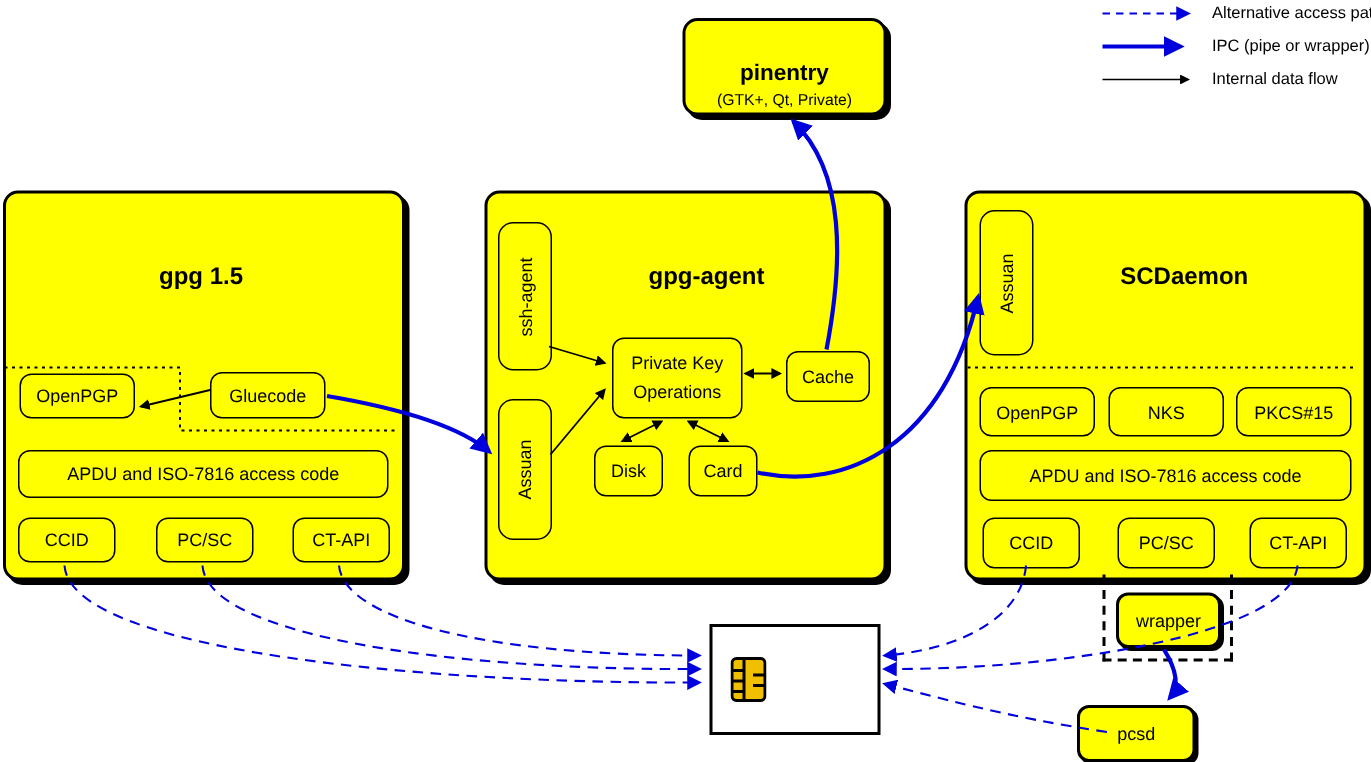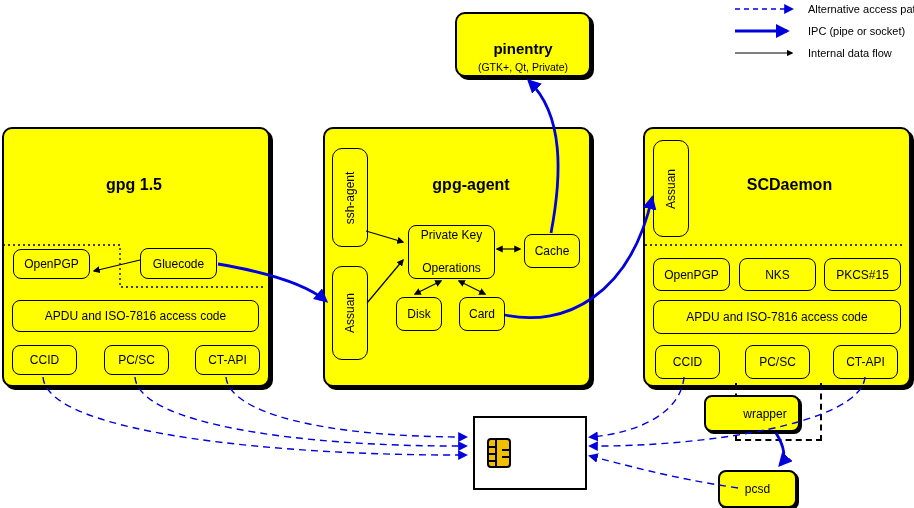--- a/index.html
+++ b/index.html
@@ -48,58 +48,58 @@
   <div class="smallbox" style="left:12px;top:345px;width:63px;height:28px;">CCID</div>
   <div class="smallbox" style="left:104px;top:345px;width:63px;height:28px;">PC/SC</div>
   <div class="smallbox" style="left:195px;top:345px;width:63px;height:28px;">CT-API</div>
 
   <div class="vbox" style="left:332px;top:148px;width:34px;height:97px;">
     <span>ssh-agent</span>
     </div>
   <div class="vbox" style="left:332px;top:266px;width:34px;height:92px;">
     <span>Assuan</span>
     </div>
-  <div class="smallbox" style="left:408px;top:225px;width:85px;height:52px;flex-direction:column;line-height:1.6;justify-content:space-between;">
+  <div class="smallbox" style="left:408px;top:225px;width:85px;height:52px;flex-direction:column;line-height:1.6;">
     <div>Private Key</div>
     <div>Operations</div>
   </div>
   <div class="smallbox" style="left:524px;top:234px;width:54px;height:32px;">Cache</div>
   <div class="smallbox" style="left:396px;top:297px;width:44px;height:32px;">Disk</div>
   <div class="smallbox" style="left:459px;top:297px;width:44px;height:32px;">Card</div>
 
   <div class="vbox" style="left:653px;top:140px;width:34px;height:95px;">
     <span>Assuan</span>
     </div>
   <div class="smallbox" style="left:653px;top:258px;width:75px;height:31px;">OpenPGP</div>
   <div class="smallbox" style="left:739px;top:258px;width:75px;height:31px;">NKS</div>
   <div class="smallbox" style="left:824px;top:258px;width:75px;height:31px;">PKCS#15</div>
   <div class="smallbox" style="left:653px;top:300px;width:246px;height:32px;">APDU and ISO-7816 access code</div>
   <div class="smallbox" style="left:655px;top:345px;width:63px;height:32px;">CCID</div>
   <div class="smallbox" style="left:745px;top:345px;width:63px;height:32px;">PC/SC</div>
   <div class="smallbox" style="left:833px;top:345px;width:63px;height:32px;">CT-API</div>
 
   <div id="wrapper-rect" style="left:735px;top:383px;width:83px;height:56px;"></div>
-  <div class="smallbox shadowed" style="left:704px;top:395px;width:66px;height:33px;padding-left:26px;">wrapper</div>
+  <div class="smallbox shadowed" style="left:744px;top:395px;width:66px;height:33px;">wrapper</div>
 
   <div class="smallbox shadowed" style="left:718px;top:470px;width:75px;height:34px;text-align:right;">pcsd</div>
 
   <div id="smartcard" style="left:473px;top:416px;width:110px;height:70px;">
     <svg width="24" height="30" style="position:absolute;left:12px;top:20px;">
       <rect x="1" y="1" width="22" height="28" rx="3" fill="#f0c000" stroke="#000" stroke-width="2"></rect>
       <line x1="9" y1="2" x2="9" y2="28" stroke="#000" stroke-width="2"></line>
       <line x1="1" y1="9" x2="9" y2="9" stroke="#000" stroke-width="2"></line>
       <line x1="1" y1="16" x2="9" y2="16" stroke="#000" stroke-width="2"></line>
       <line x1="1" y1="23" x2="9" y2="23" stroke="#000" stroke-width="2"></line>
       <line x1="15" y1="12" x2="23" y2="12" stroke="#000" stroke-width="2"></line>
       <line x1="15" y1="19" x2="23" y2="19" stroke="#000" stroke-width="2"></line>
     </svg>
   </div>
 
   <div class="legend-label" style="left:808px;top:3px;">Alternative access paths</div>
-  <div class="legend-label" style="left:808px;top:25px;">IPC (pipe or socket)</div>
+  <div class="legend-label" style="left:808px;top:25px;">IPC (pipe or wrapper)</div>
   <div class="legend-label" style="left:808px;top:47px;">Internal data flow</div>
 
   <svg class="overlay" width="914" height="508" viewBox="0 0 914 508">
     <defs>
       <marker id="mBlack" viewBox="0 0 10 10" refX="8" refY="5" markerWidth="6" markerHeight="6" orient="auto-start-reverse">
           <path d="M0,0 L10,5 L0,10 z" fill="#000"></path>
         </marker>
       <marker id="mBlue" viewBox="0 0 10 10" refX="8" refY="5" markerWidth="5" markerHeight="5" orient="auto-start-reverse">
           <path d="M0,0 L10,5 L0,10 z" fill="#0000dd"></path>
         </marker>

